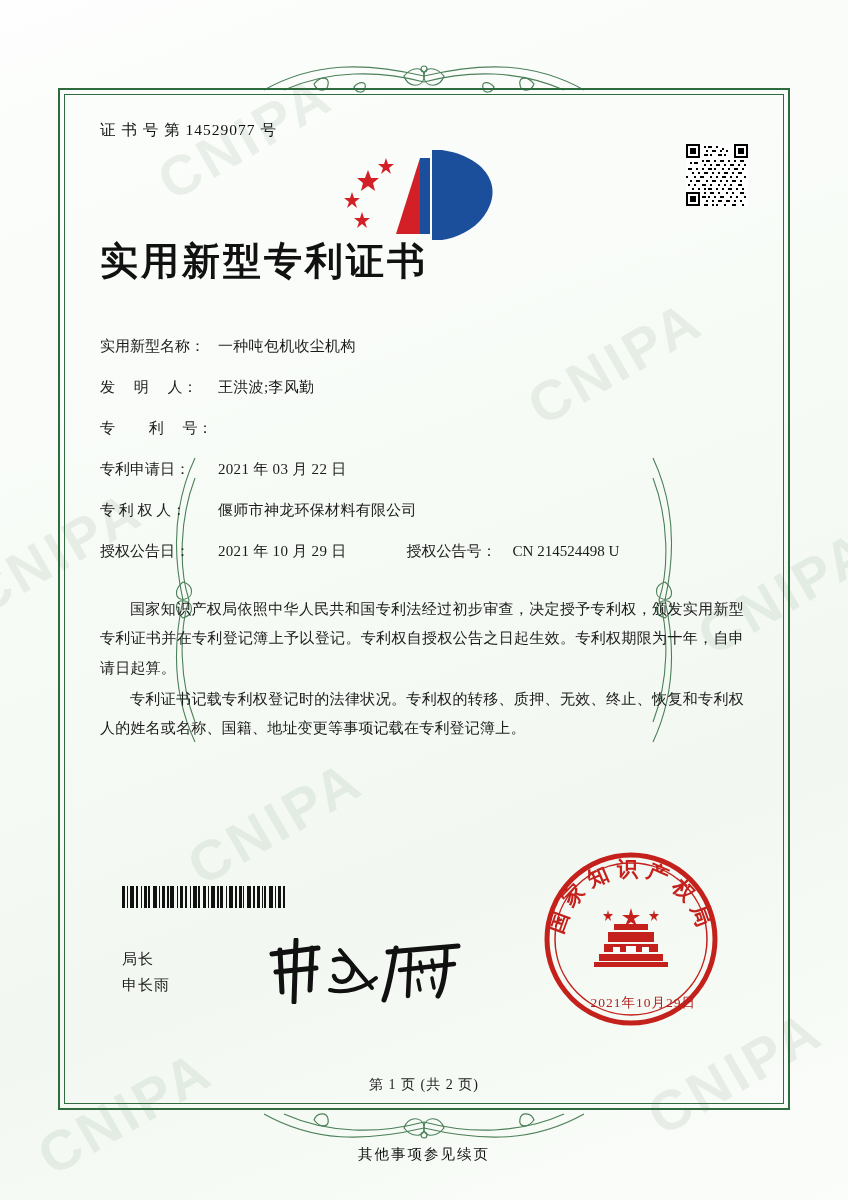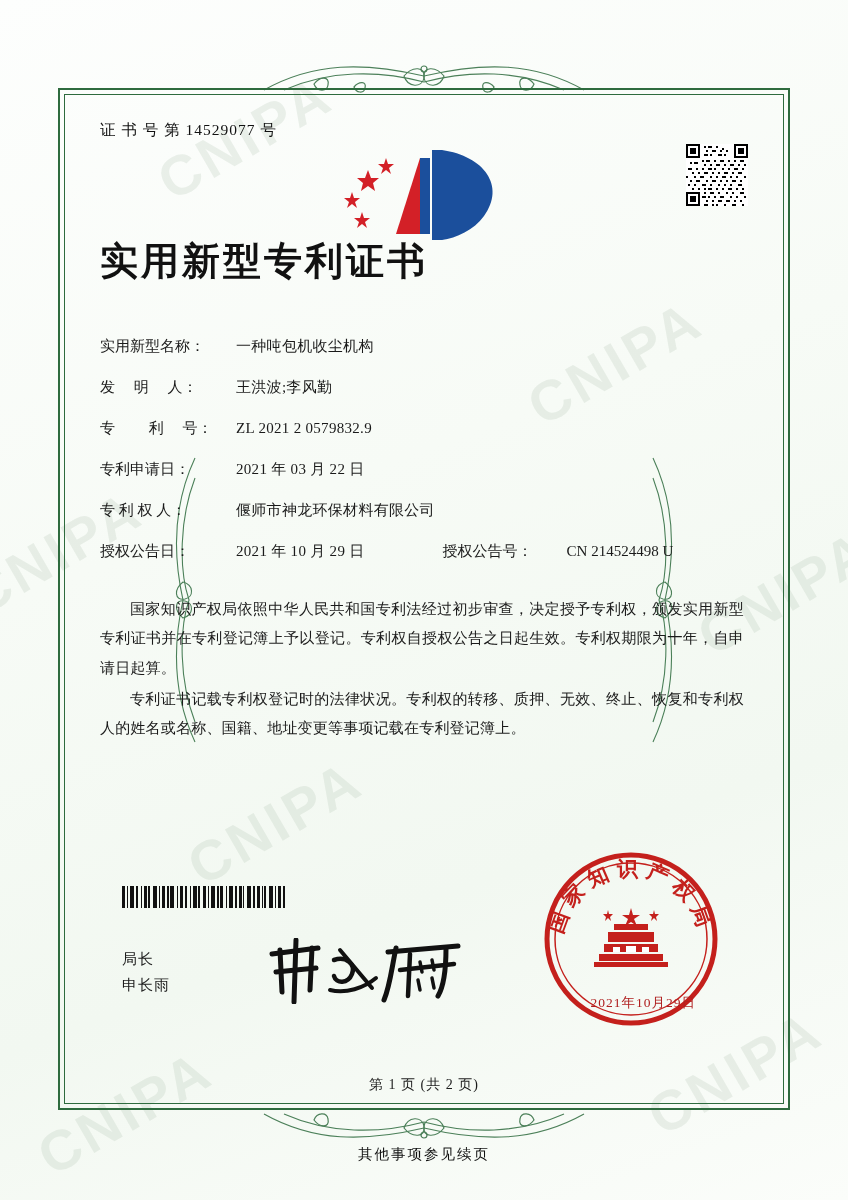--- a/index.html
+++ b/index.html
@@ -114,21 +114,20 @@
   .fields {
     margin-top: 52px;
     font-size: 15px;
     line-height: 1;
   }
   .field-row {
     display: flex;
     align-items: baseline;
     margin-bottom: 26px;
     font-size: 15px;
-    gap: 18px;
   }
   .fl {
     width: 118px;
     flex: none;
     white-space: pre;
     letter-spacing: 0px;
   }
   .fv {
     flex: 1;
     letter-spacing: .3px;
@@ -448,21 +447,20 @@
         <div class="fv">一种吨包机收尘机构</div>
       </div>
 
       <div class="field-row">
         <div class="fl">发 　明 　人：</div>
         <div class="fv">王洪波;李风勤</div>
       </div>
 
       <div class="field-row">
         <div class="fl">专 　　利 　号：</div>
-        <div class="fv">ZL 2021 2 0579832.9</div>
       </div>
 
       <div class="field-row">
         <div class="fl">专利申请日：</div>
         <div class="fv">2021 年 03 月 22 日</div>
       </div>
 
       <div class="field-row">
         <div class="fl">专 利 权 人：</div>
         <div class="fv">偃师市神龙环保材料有限公司</div>

